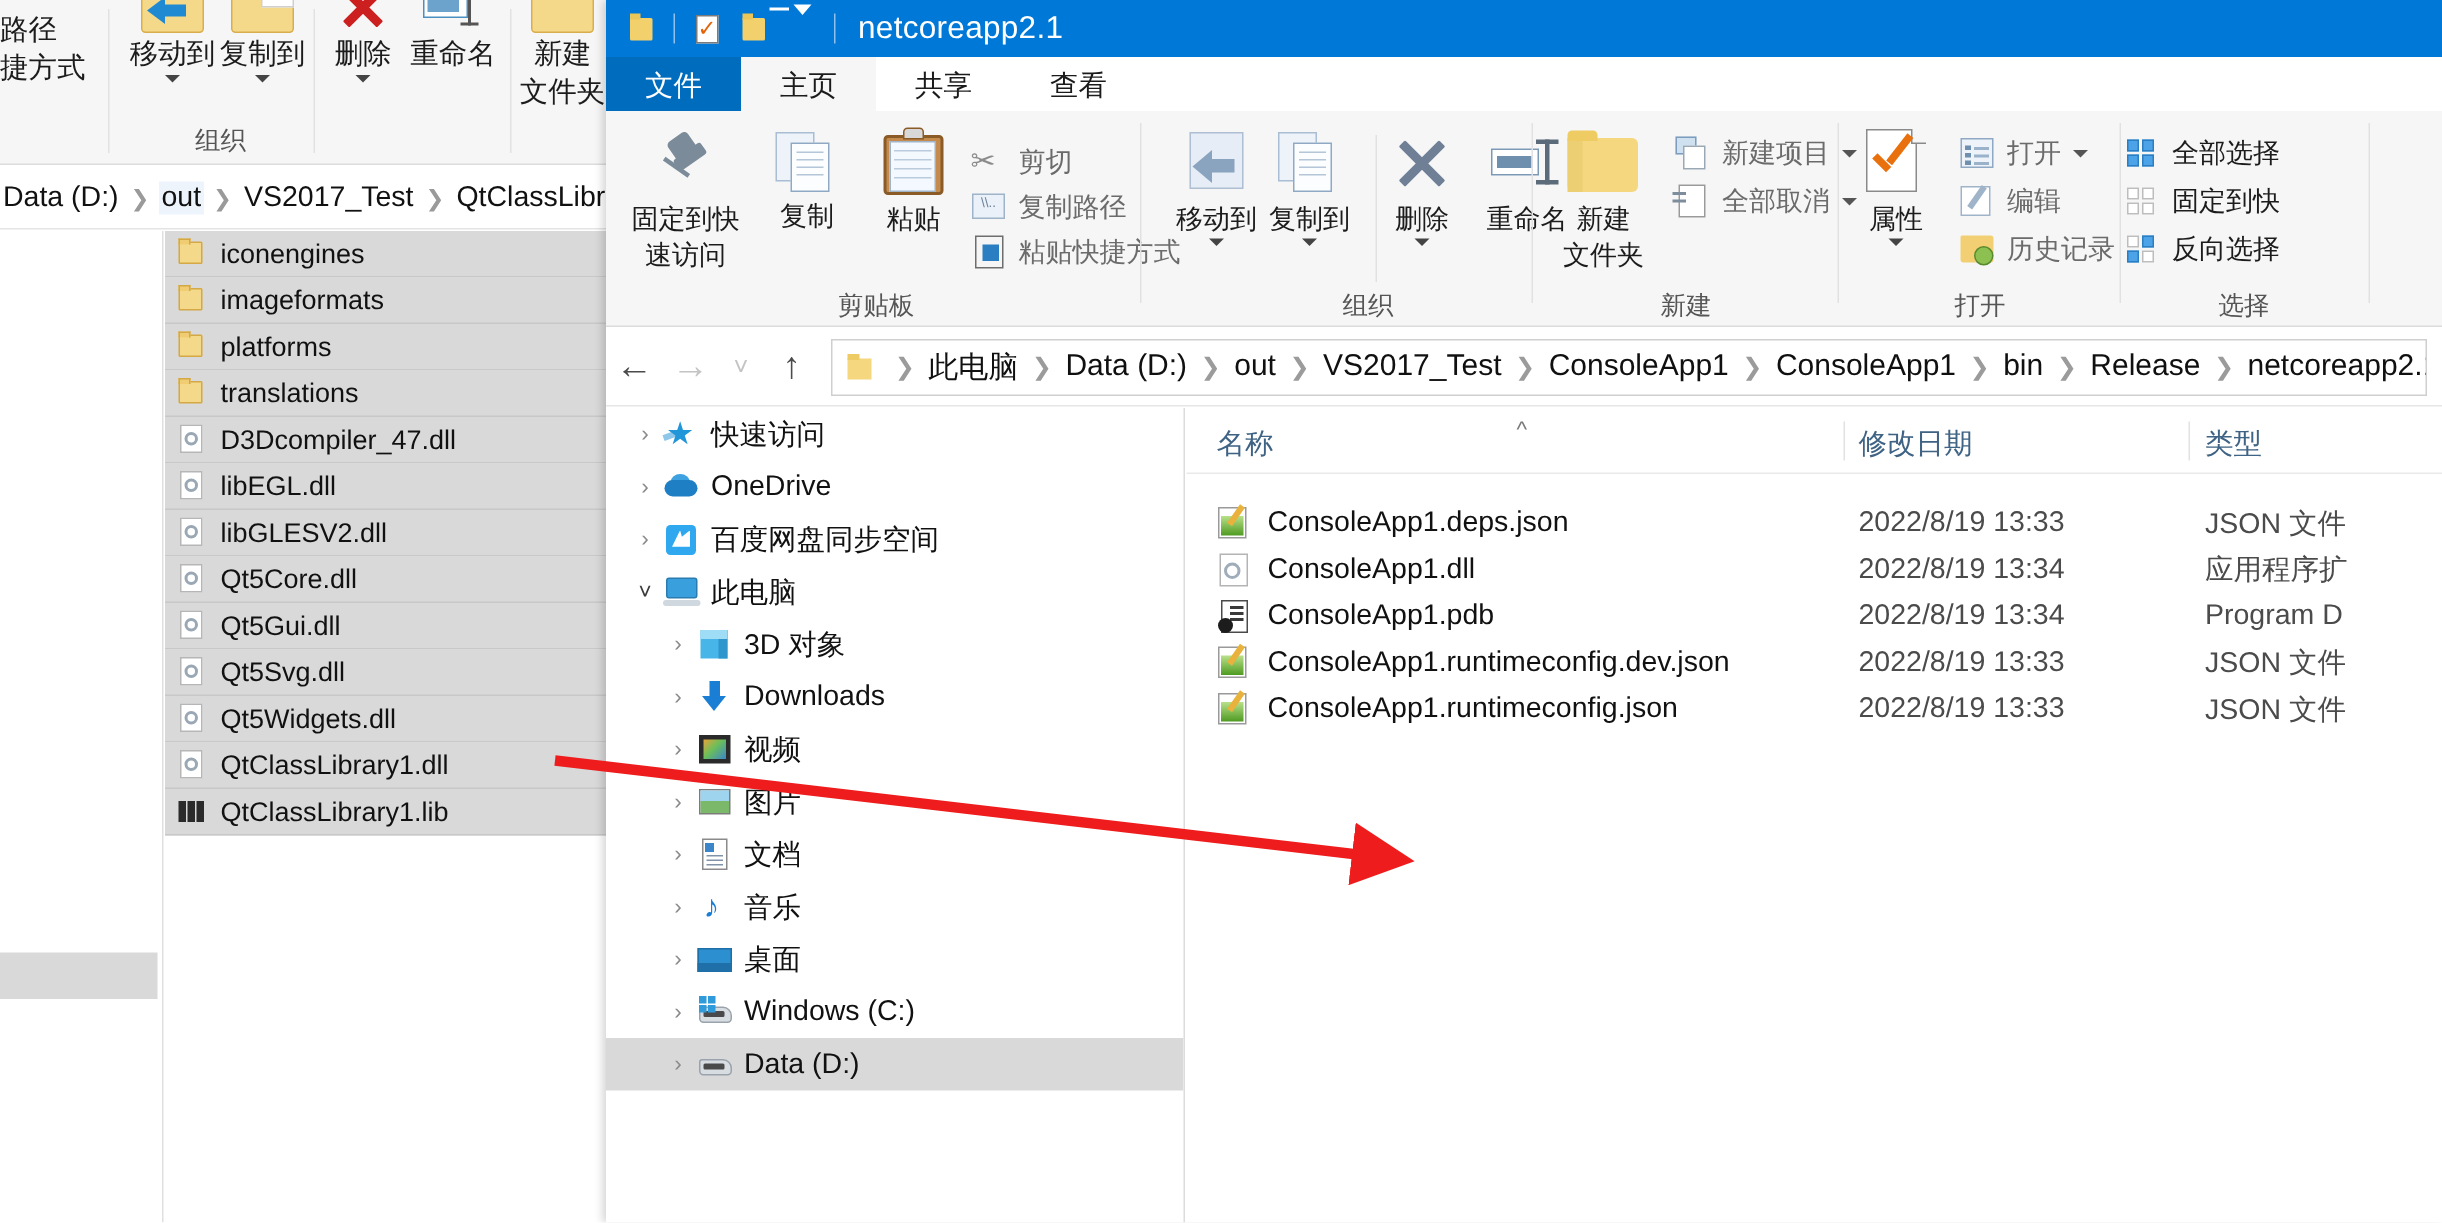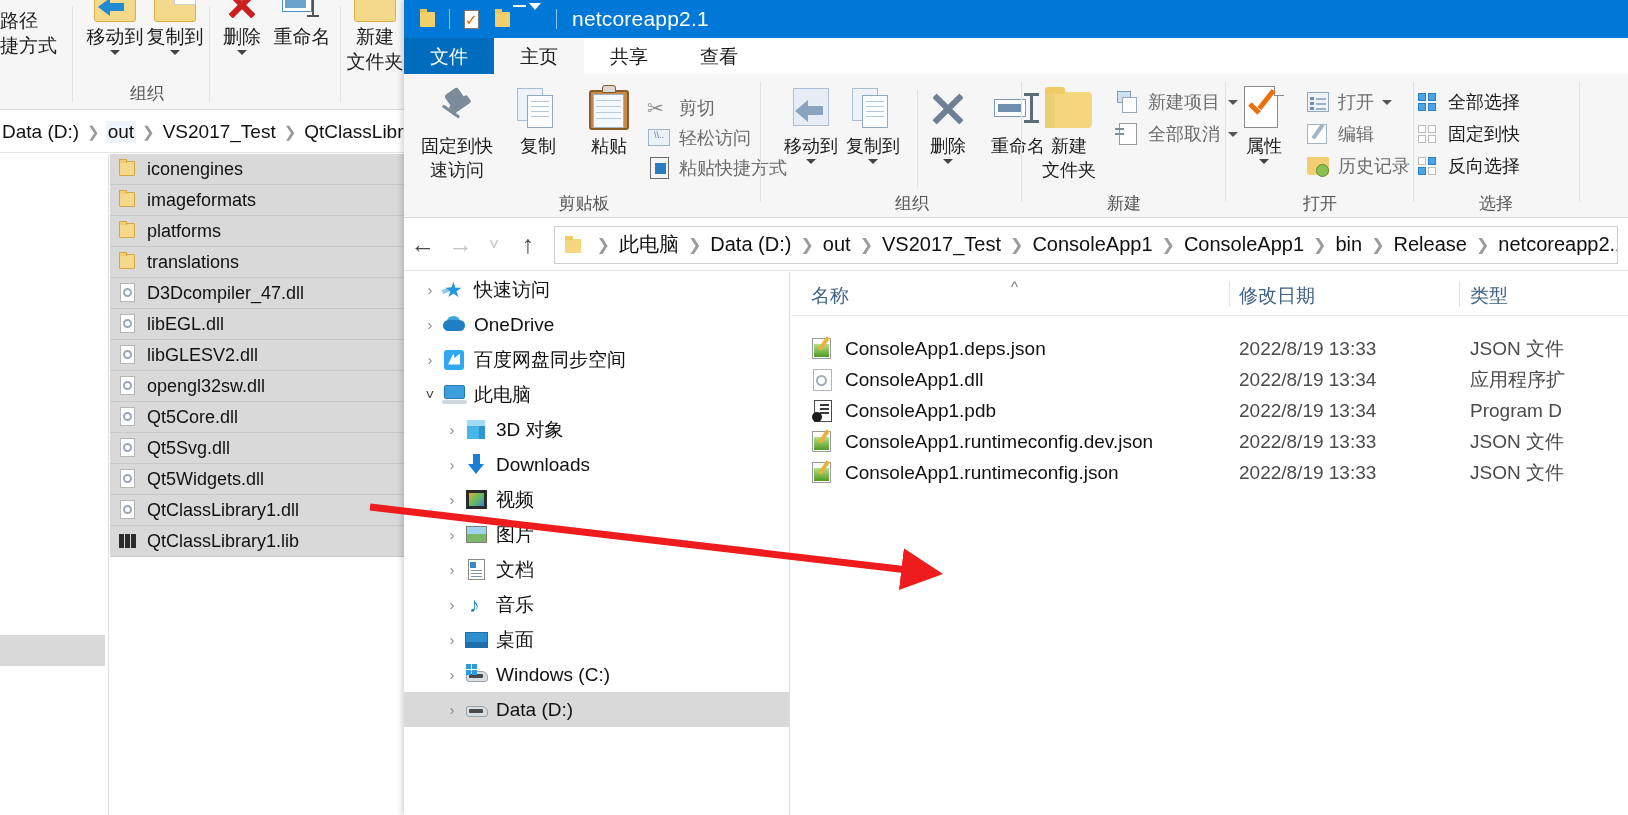--- a/index.html
+++ b/index.html
@@ -443,28 +443,28 @@
               <i class="pg"></i>
               <i class="gear"></i>
             </span>
             <span>libGLESV2.dll</span>
           </div>
           <div class="bg-row">
             <span class="bgicon dll">
               <i class="pg"></i>
               <i class="gear"></i>
             </span>
-            <span>opengl32sw.dll</span>
+            <span>Qt5Core.dll</span>
           </div>
           <div class="bg-row">
             <span class="bgicon dll">
               <i class="pg"></i>
               <i class="gear"></i>
             </span>
-            <span>Qt5Core.dll</span>
+            <span>Qt5Gui.dll</span>
           </div>
           <div class="bg-row">
             <span class="bgicon dll">
               <i class="pg"></i>
               <i class="gear"></i>
             </span>
             <span>Qt5Svg.dll</span>
           </div>
           <div class="bg-row">
             <span class="bgicon dll">
@@ -531,21 +531,21 @@
           <div class="bglyph">
             <div class="g-pin">
                 <i class="head"></i>
                 <i class="pinbody"></i>
                 <i class="needle"></i>
               </div>
           </div>
           <div class="btext">固定到快</div>
           <div class="btext">速访问</div>
         </div>
-        <div class="bigbtn" style="left:98px; width:72px;">
+        <div class="bigbtn" style="left:98px; width:72px;font-family:Liberation Mono, monospace;">
           <div class="bglyph">
             <div class="g-copy">
                 <i class="s1"></i>
                 <i class="s2"></i>
               <i class="ln" style="top:15px"></i>
                 <i class="ln" style="top:20px"></i>
                 <i class="ln" style="top:25px"></i>
                 <i class="ln" style="top:30px"></i>
               </div>
           </div>
@@ -567,21 +567,21 @@
         </div>
 
         <div class="smallbtn" style="left:243px; top:20px;">
           <span class="sglyph"><span class="s-scissor">✂</span></span>
           <span>剪切</span>
         </div>
         <div class="smallbtn" style="left:243px; top:50px;">
           <span class="sglyph">
               <span class="s-sq">\\..</span>
             </span>
-          <span>轻松访问</span>
+          <span>复制路径</span>
         </div>
         <div class="smallbtn" style="left:243px; top:80px;">
           <span class="sglyph">
               <span class="s-clip2">
                 <i class="arr"></i>
               </span>
             </span>
           <span>粘贴快捷方式</span>
         </div>
 

